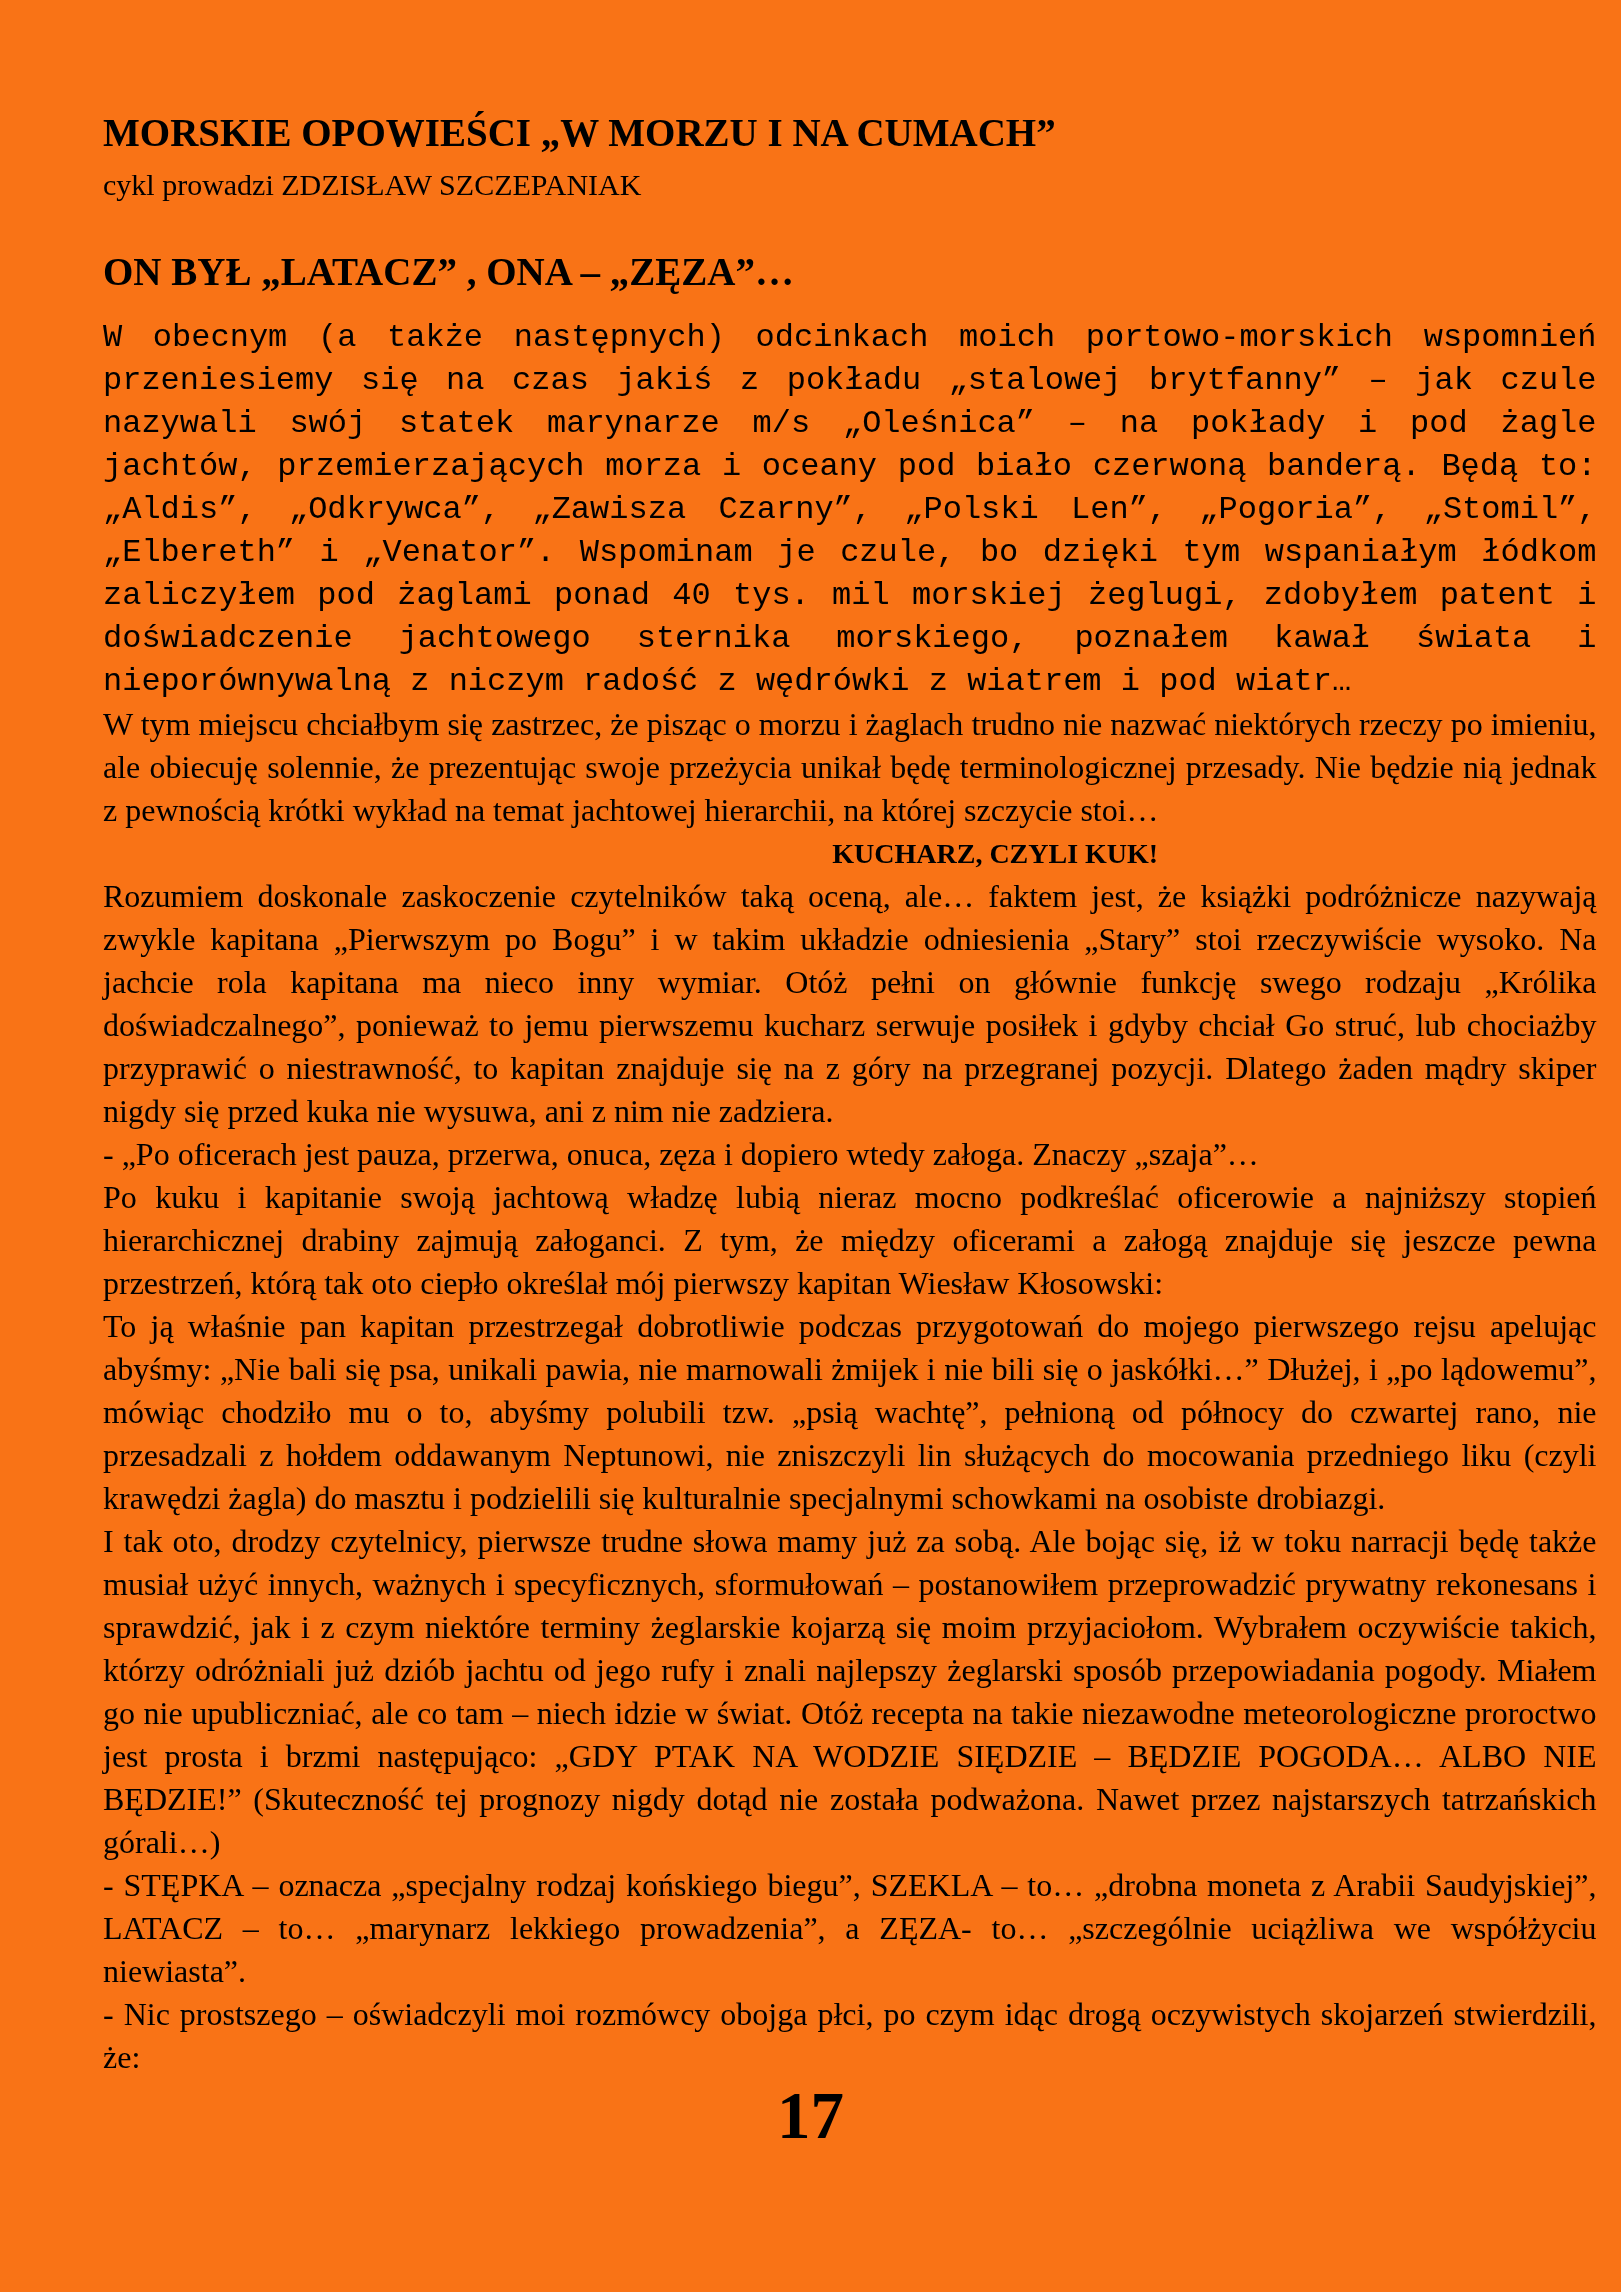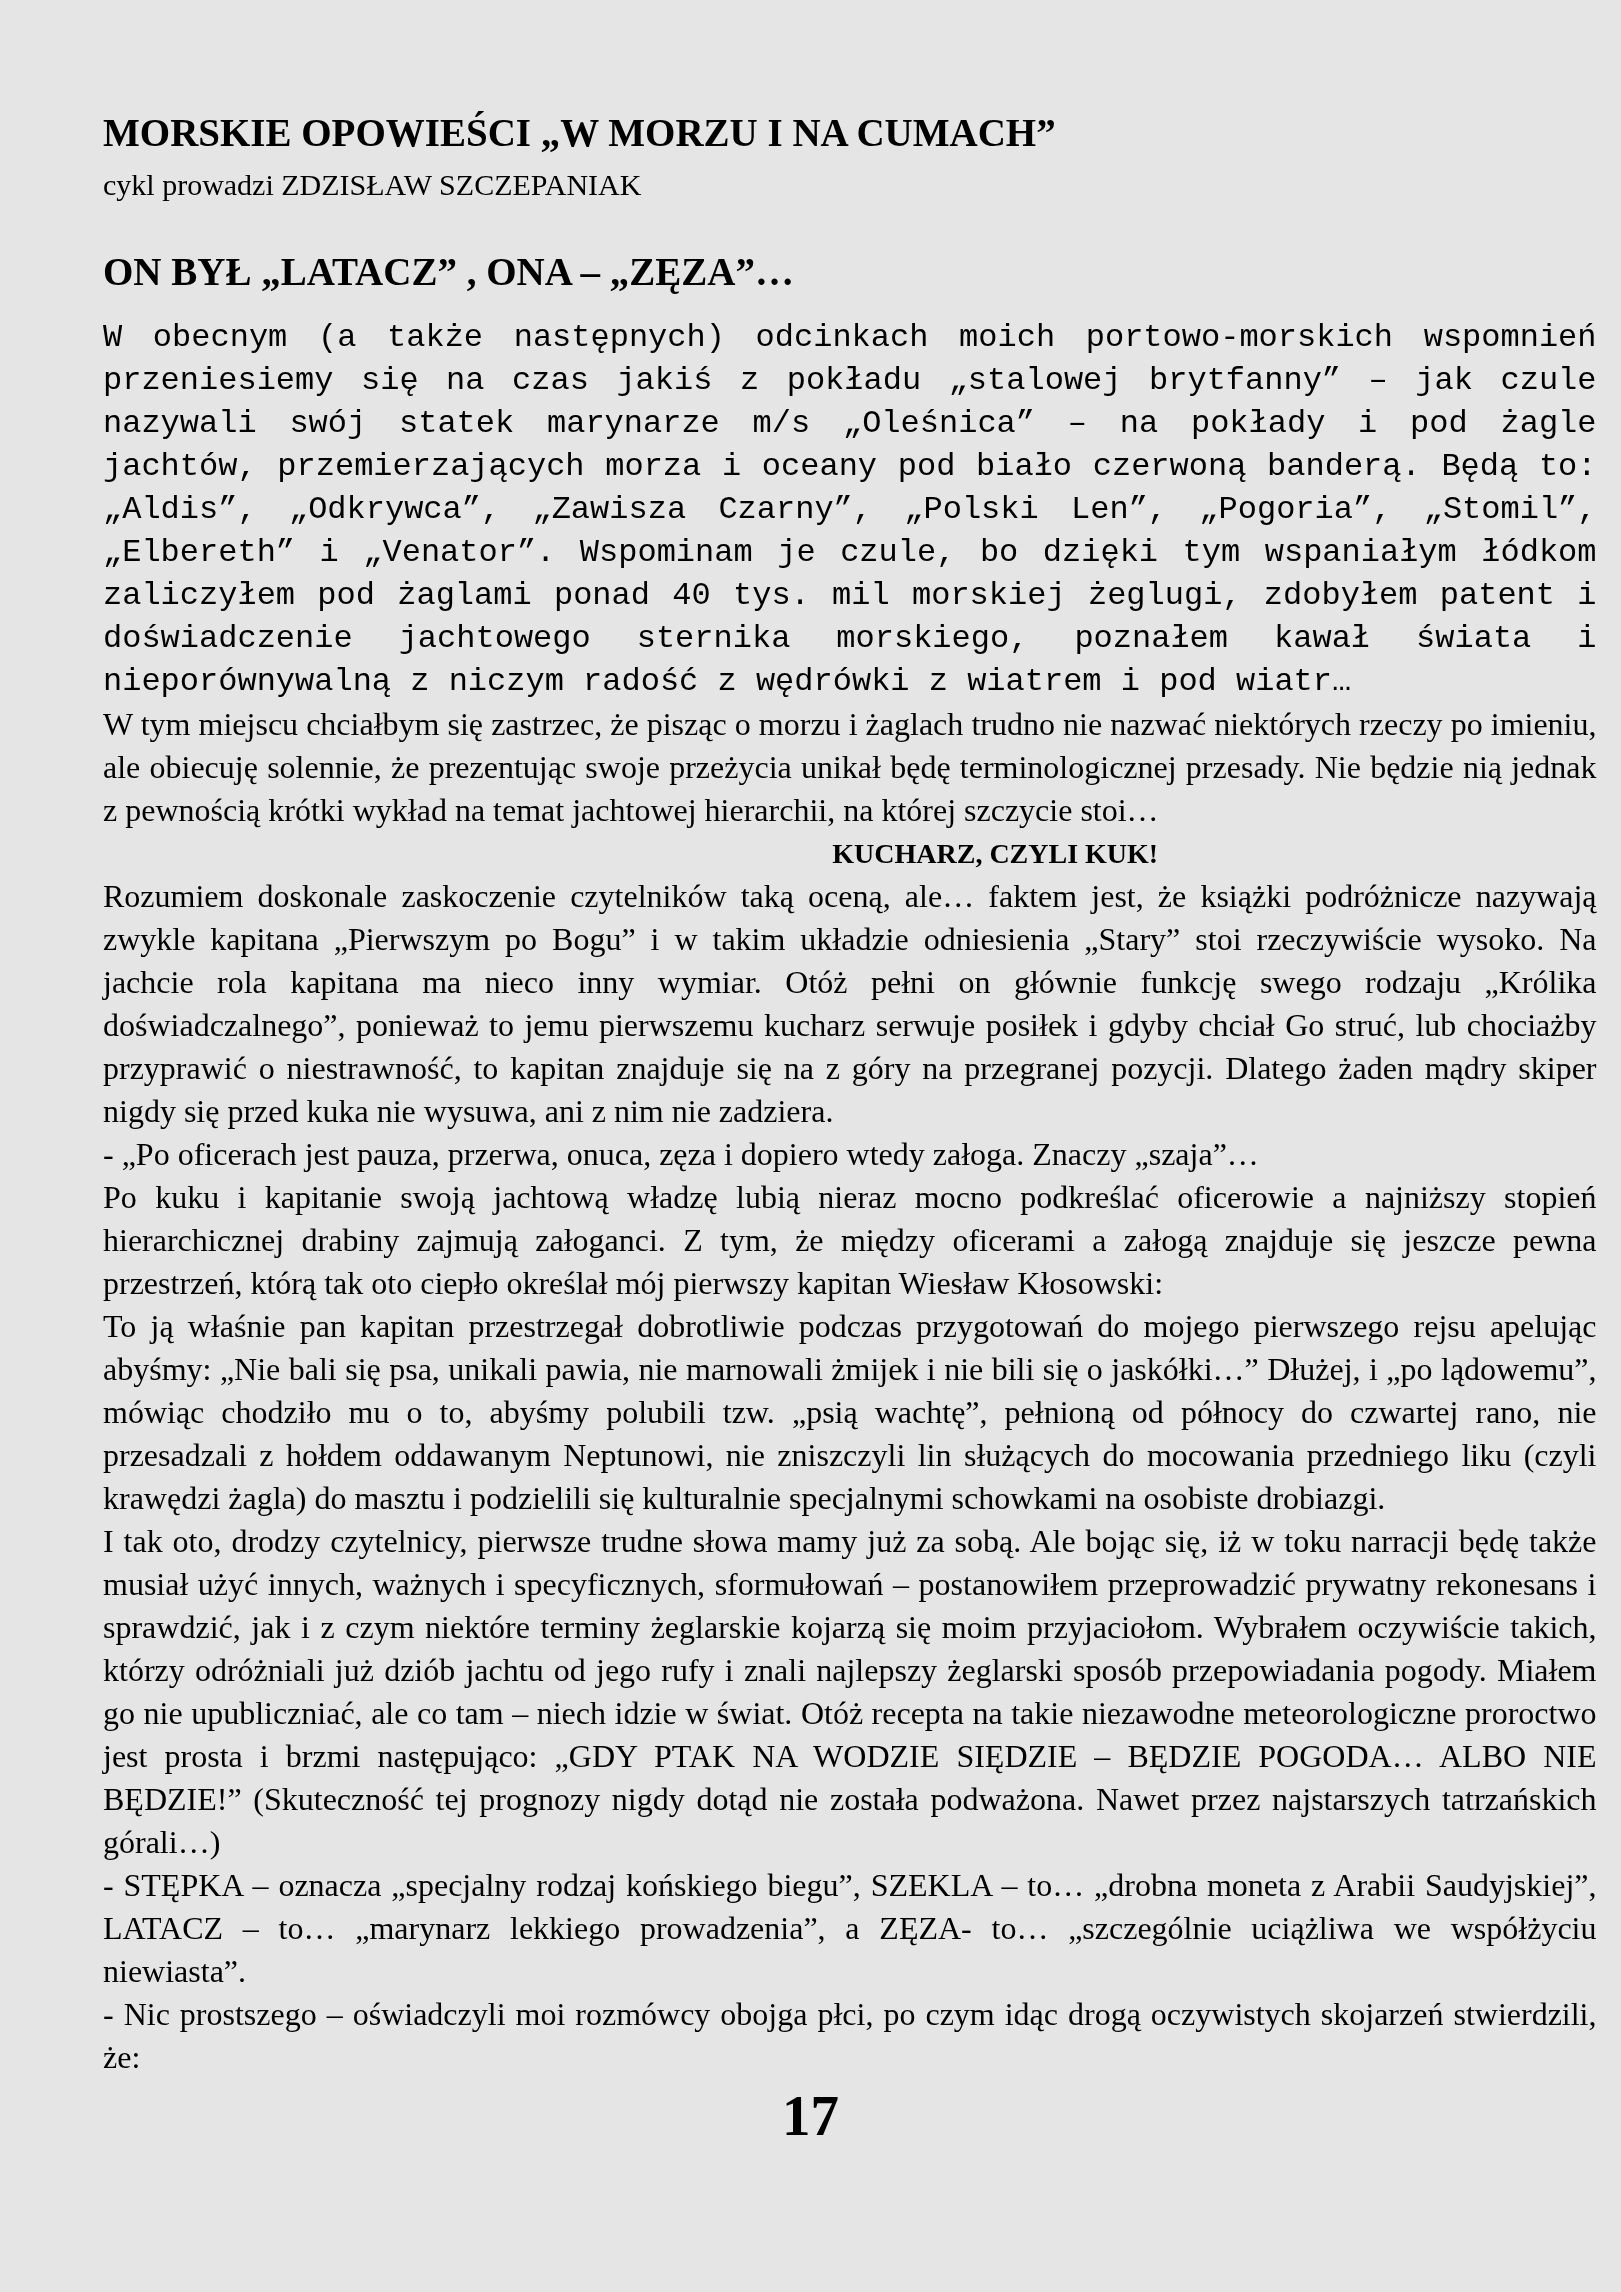--- a/index.html
+++ b/index.html
@@ -4,21 +4,21 @@
 <style>
   html, body {
     margin: 0;
     padding: 0;
     background: #ffffff;
   }
   .page {
     position: relative;
     width: 1621px;
     height: 2293px;
-    background: #e5e5e5;
+    background: #f97316;
     color: #000000;
     font-family: "Liberation Serif", serif;
     overflow: hidden;
   }
   .content {
     margin-left: 103px;
     margin-right: 24.5px; 
   }
   .series-title {
     margin: 0;
@@ -55,21 +55,21 @@
   .subheading {
     margin: 0 0 0 291px;
     font-size: 28px;
     line-height: 43px;
     font-weight: bold;
     text-align: center;
   }
   .page-number {
     margin: 5.9px -24.5px 0 -103px; 
     text-align: center;
-    font-size: 57px;
+    font-size: 67px;
     line-height: 63px;
     font-weight: bold;
   }
 </style>
 </head>
 <body>
 
 <div class="page">
   <div class="content">
 

